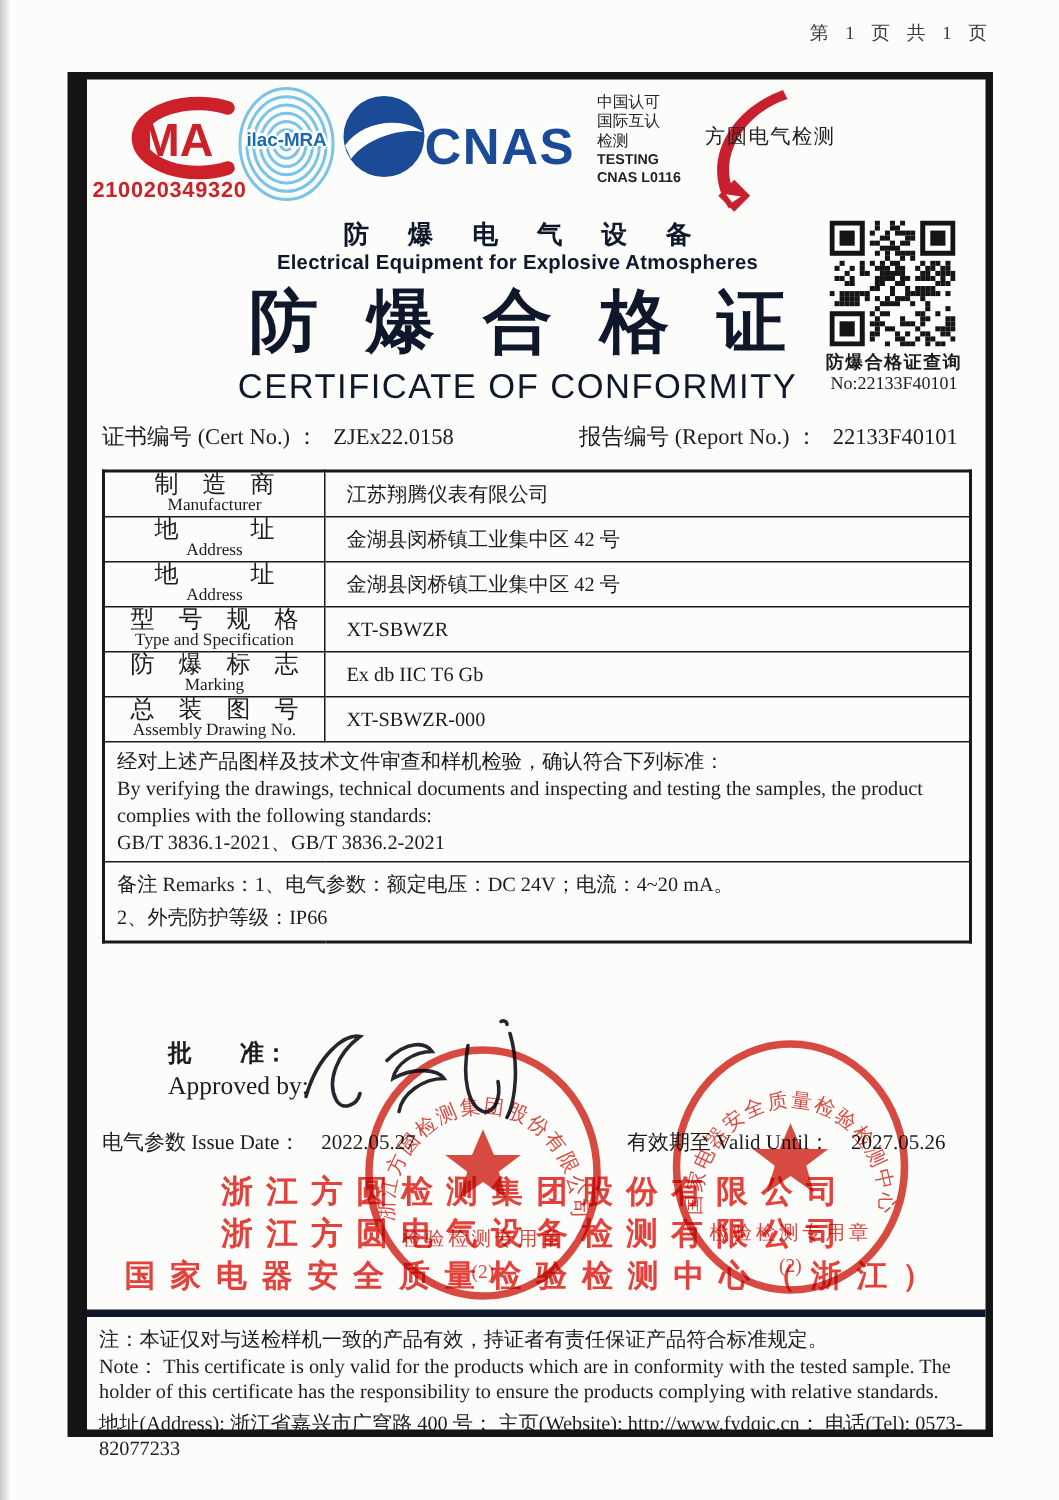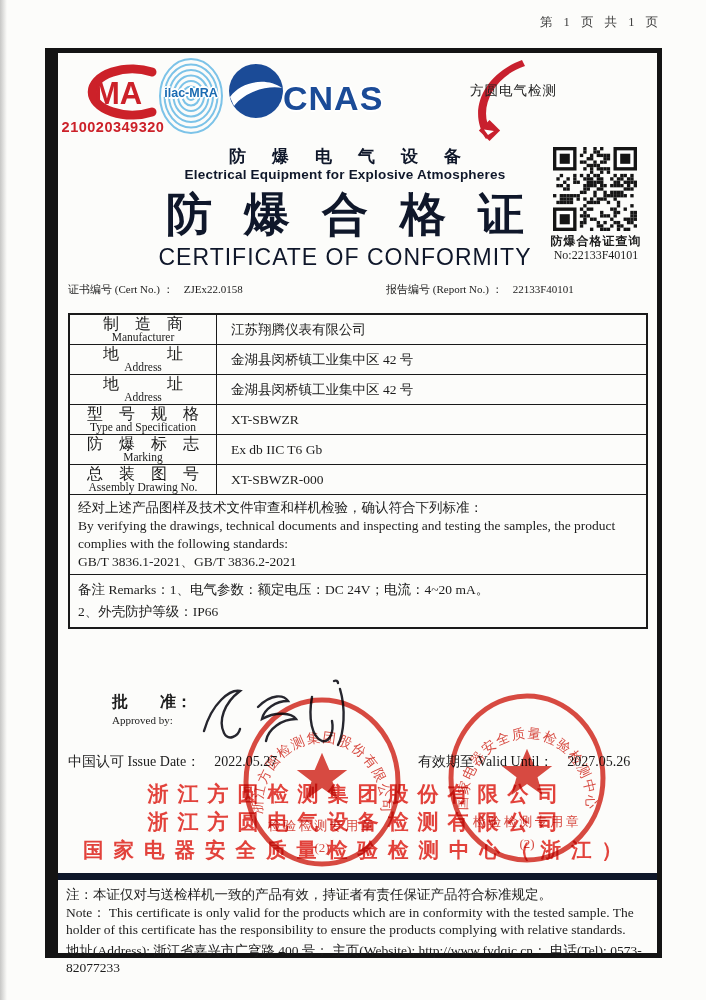--- a/index.html
+++ b/index.html
@@ -28,47 +28,47 @@
   .t-wrap{left:0;top:0;width:574px;text-align:center;font-family:"Liberation Sans",sans-serif;color:#0f172a;}
   .t-cn-small{top:92px;font-size:17px;font-weight:bold;letter-spacing:26px;text-indent:26px;}
   .t-en-small{top:114px;font-size:13.5px;font-weight:bold;letter-spacing:.2px;}
   .t-cn-big{top:131px;font-size:46px;font-weight:bold;letter-spacing:32px;text-indent:32px;}
   .t-en-big{top:191px;font-size:23px;font-weight:normal;letter-spacing:1px;}
   
   .qr{left:495px;top:94px;}
   .qr-caption{left:490px;top:180px;width:96px;text-align:center;font-weight:bold;font-size:12px;letter-spacing:1px;}
   .qr-number{left:490px;top:195px;width:96px;text-align:center;font-size:12px;}
   
-  .cert-row{left:10px;top:229px;width:582px;font-size:11px;}
+  .cert-row{left:10px;top:229px;width:582px;font-size:15px;}
   .cert-row .val{margin-left:10px;}
   .report-part{position:absolute;left:318px;top:0;}
   
   .info-table{left:10px;top:260px;width:580px;border:2px solid #1a1a1a;border-collapse:collapse;table-layout:fixed;}
   .info-table td{border:1px solid #1a1a1a;padding:0;}
   .info-table .c1{width:146px;text-align:center;vertical-align:middle;height:29px;}
   .cn-lab{font-size:16px;line-height:15px;}
   .en-lab{font-size:11.5px;line-height:13px;}
   .cell-val{font-size:13.5px;padding-left:14px;}
   .std-cell{padding:4px 8px 3px 8px !important;font-size:13.5px;line-height:18px;}
   .rem-cell{padding:4px 8px !important;font-size:13.5px;line-height:22px;border-radius:15px;}
   
   .appr-cn{left:54px;top:639px;font-size:16px;font-weight:600;}
-  .appr-en{left:54px;top:661px;font-size:11px;}
+  .appr-en{left:54px;top:661px;font-size:17px;}
   .sig{left:130px;top:622px;}
   .dates{left:10px;top:700px;width:582px;font-size:14px;}
   .valid-part{position:absolute;left:350px;top:0;}
   .dates .val{margin-left:14px;}
   
   .company{width:599px;text-align:center;font-family:"Liberation Sans",sans-serif;font-weight:bold;color:#e2423b;}
   .co1{top:727px;font-size:21px;letter-spacing:9px;}
   .co2{top:755px;font-size:21px;letter-spacing:9px;}
   .co3{top:783px;font-size:20.5px;letter-spacing:10px;}
   .stamps{left:0;top:625px;mix-blend-mode:multiply;opacity:.9;}
   
-  .note-box{left:0px;top:820px;width:583px;height:74px;border-top:7px solid #0f172a;padding:5px 8px 0 8px;}
+  .note-box{left:0px;top:820px;width:583px;height:74px;border-top:5px solid #0f172a;padding:5px 8px 0 8px;}
   .note-cn{font-size:13.5px;line-height:19px;}
   .note-en{font-size:13.5px;line-height:17px;}
   .note-footer{font-size:13.5px;margin-top:4px;}
   .edge{left:0;top:0;width:7px;height:1000px;background:linear-gradient(90deg,rgba(40,40,40,.25),rgba(40,40,40,0));}
 </style>
 </head>
 <body>
 
 <div class="page">
   <div class="abs edge"></div>
@@ -93,20 +93,27 @@
         <ellipse cx="33" cy="40" rx="4" ry="4"></ellipse>
       </g>
     </svg>
     <div class="abs ilac-text">ilac-MRA</div>
 
     <svg class="abs cnas-circle" width="58" height="56" viewBox="0 0 58 56">
       <circle cx="29" cy="28" r="27" fill="#1b4b97"></circle>
       <path d="M3,34 C14,18 40,14 55,25 C42,22 18,28 7,43 Z" fill="#ffffff"></path>
     </svg>
     <div class="abs cnas-text">CNAS</div>
+    <div class="abs cnas-side">
+      <div>中国认可</div>
+      <div>国际互认</div>
+      <div>检测</div>
+      <div class="b">TESTING</div>
+      <div class="b">CNAS L0116</div>
+    </div>
 
     <svg class="abs fy-swoosh" width="100" height="88" viewBox="0 0 100 88">
       <path d="M76,3 C40,16 20,52 40,82 L46,76 C30,52 48,19 79,9 Z" fill="#c8202e"></path>
       <rect x="36" y="66" width="15" height="15" transform="rotate(45 43.5 73.5)" fill="#c8202e"></rect>
       <path d="M38,72.5 L48,74 L42,78 Z" fill="#ffffff"></path>
     </svg>
     <div class="abs fy-text">方圆电气检测</div>
 
     <div class="abs t-wrap t-cn-small">防爆电气设备</div>
     <div class="abs t-wrap t-en-small">Electrical Equipment for Explosive Atmospheres</div>
@@ -407,21 +414,21 @@
       <g fill="none" stroke="#26262e" stroke-width="2.4" stroke-linecap="round">
         <path d="M16,56 C24,28 42,14 52,16 C36,28 30,46 36,58 C40,66 50,62 52,54"></path>
         <path d="M70,32 C84,18 96,20 100,26 C88,26 76,34 74,44 C88,36 104,38 108,44 C94,44 80,54 78,66"></path>
         <path d="M124,22 C120,44 124,62 134,66 C142,68 146,56 144,46"></path>
         <path d="M152,14 C158,34 156,58 150,70"></path>
         <path d="M146,6 C148,5 150,6 150,8"></path>
       </g>
     </svg>
 
     <div class="abs dates">
-      <span>中国认可 Issue Date：</span><span class="val">2022.05.27</span>
+      <span>电气参数 Issue Date：</span><span class="val">2022.05.27</span>
       <span class="valid-part">
         <span>有效期至 Valid Until：</span><span class="val">2027.05.26</span>
       </span>
     </div>
 
     <div class="abs company co1">浙江方圆检测集团股份有限公司</div>
     <div class="abs company co2">浙江方圆电气设备检测有限公司</div>
     <div class="abs company co3">国家电器安全质量检验检测中心（浙江）</div>
 
     <svg class="abs stamps" width="599" height="240" viewBox="0 0 599 240">

